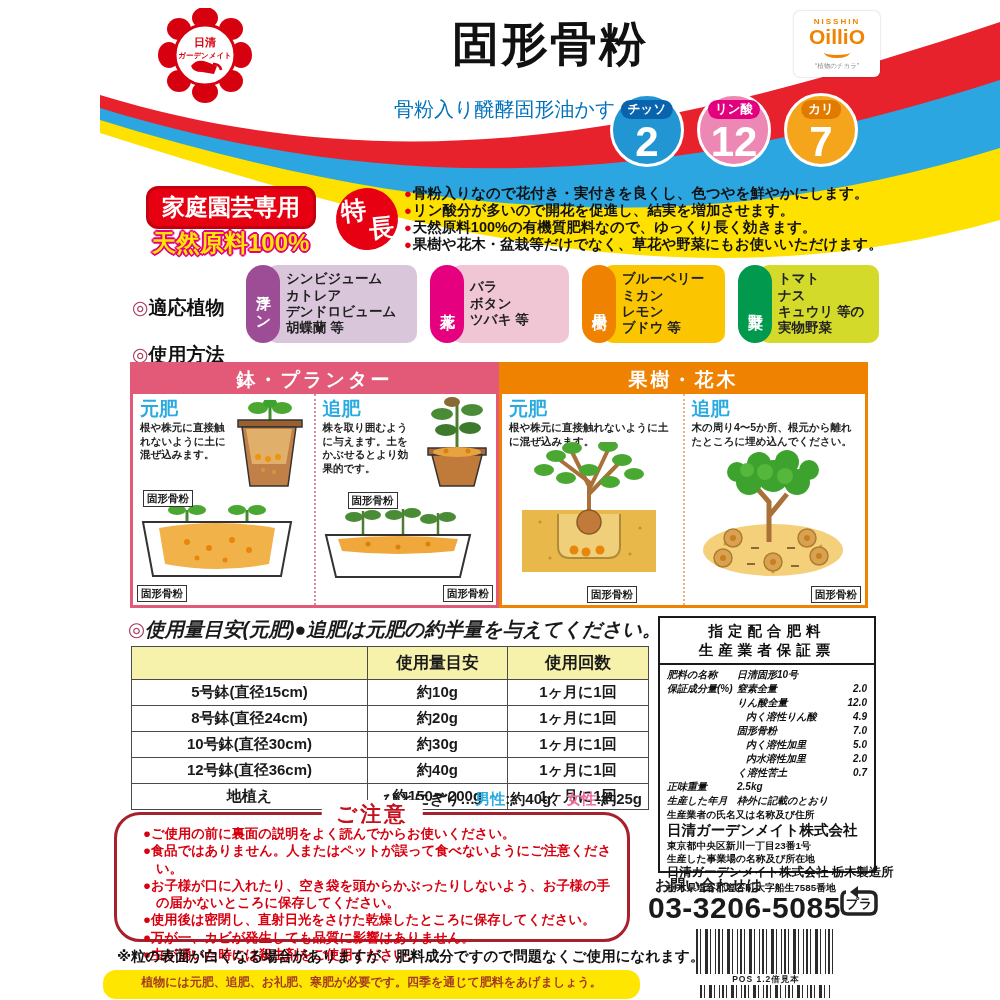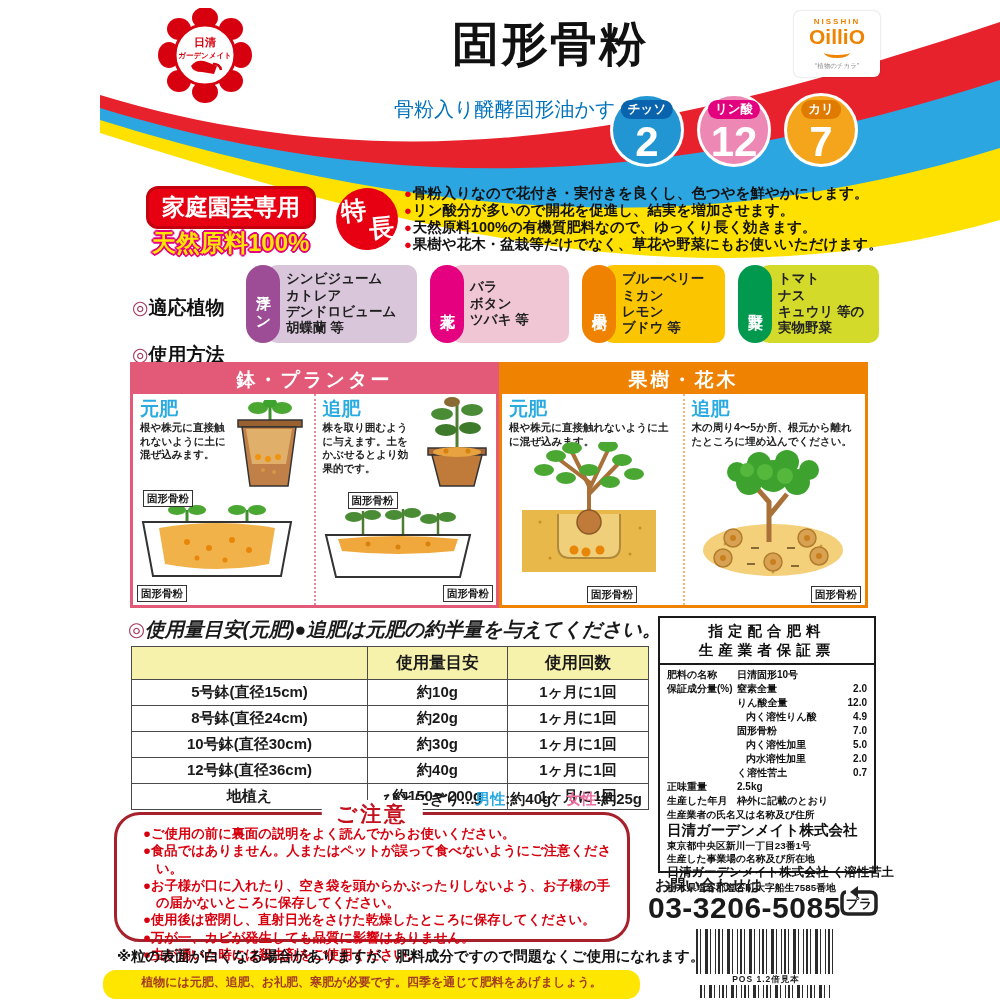--- a/index.html
+++ b/index.html
@@ -94,21 +94,21 @@
   .caution-item{font-size:13.3px;font-weight:800;line-height:1.3;color:#d7000f;text-indent:-13px;padding-left:13px;}
 
   #footnote{left:117px;top:947px;font-size:14.5px;font-weight:800;color:#111;white-space:nowrap;}
   #banner{left:103px;top:970px;width:537px;height:29px;background:#ffe600;border-radius:13px;color:#a33a22;
     font-size:12px;font-weight:900;text-align:center;line-height:25px;}
 
   
   #guarantee{left:658px;top:616px;width:218px;height:257px;border:2.5px solid #1a1a1a;box-sizing:border-box;padding:4px 7px;color:#111;}
   .g-title{font-size:14.5px;font-weight:900;text-align:center;letter-spacing:5px;line-height:1.3;white-space:nowrap;}
   .g-rule{border-top:2px solid #1a1a1a;margin:3px -7px 3px -7px;}
-  .g-row{display:flex;font-size:10px;font-weight:700;line-height:1.4;}
+  .g-row{display:flex;font-size:10px;font-weight:700;line-height:1.4;font-style:italic;}
   .g-label{width:70px;flex-shrink:0;}
   .g-comps{flex:1;}
   .g-comp{display:flex;font-size:10px;font-weight:700;line-height:1.4;}
   .g-comp .nm{flex:1;}
   .g-comp.ind .nm{padding-left:9px;}
   .g-comp .vl{text-align:right;}
   .g-line{font-size:9.8px;font-weight:700;line-height:1.35;white-space:nowrap;}
   .g-co{font-size:14.5px;font-weight:900;line-height:1.25;white-space:nowrap;}
   .g-co2{font-size:12.3px;font-weight:900;line-height:1.3;white-space:nowrap;}
 
@@ -498,21 +498,21 @@
       <span>2.5kg</span>
     </div>
     <div class="g-row">
       <span class="g-label">生産した年月</span>
       <span>枠外に記載のとおり</span>
     </div>
     <div class="g-line">生産業者の氏名又は名称及び住所</div>
     <div class="g-co">日清ガーデンメイト株式会社</div>
     <div class="g-line">東京都中央区新川一丁目23番1号</div>
     <div class="g-line">生産した事業場の名称及び所在地</div>
-    <div class="g-co2">日清ガーデンメイト株式会社 く溶性苦土</div>
+    <div class="g-co2">日清ガーデンメイト株式会社 栃木製造所</div>
     <div class="g-line">栃木県塩谷郡塩谷町大字船生7585番地</div>
   </div>
 
   <div id="contact-label" class="abs">お問い合わせは</div>
   <div id="contact-phone" class="abs">03-3206-5085</div>
   <svg id="pla-mark" class="abs" viewBox="0 0 46 46">
     <path d="M10,12 Q6,12 6,18 L6,28 Q6,34 12,34 L34,34 Q40,34 40,28 L40,18 Q40,12 34,12 L22,12" fill="none" stroke="#222" stroke-width="3.5"></path>
     <path d="M22,6 L14,12 L22,18 Z" fill="#222"></path>
     <text x="23" y="28" text-anchor="middle" font-size="13" font-weight="bold" fill="#222">プラ</text>
   </svg>

